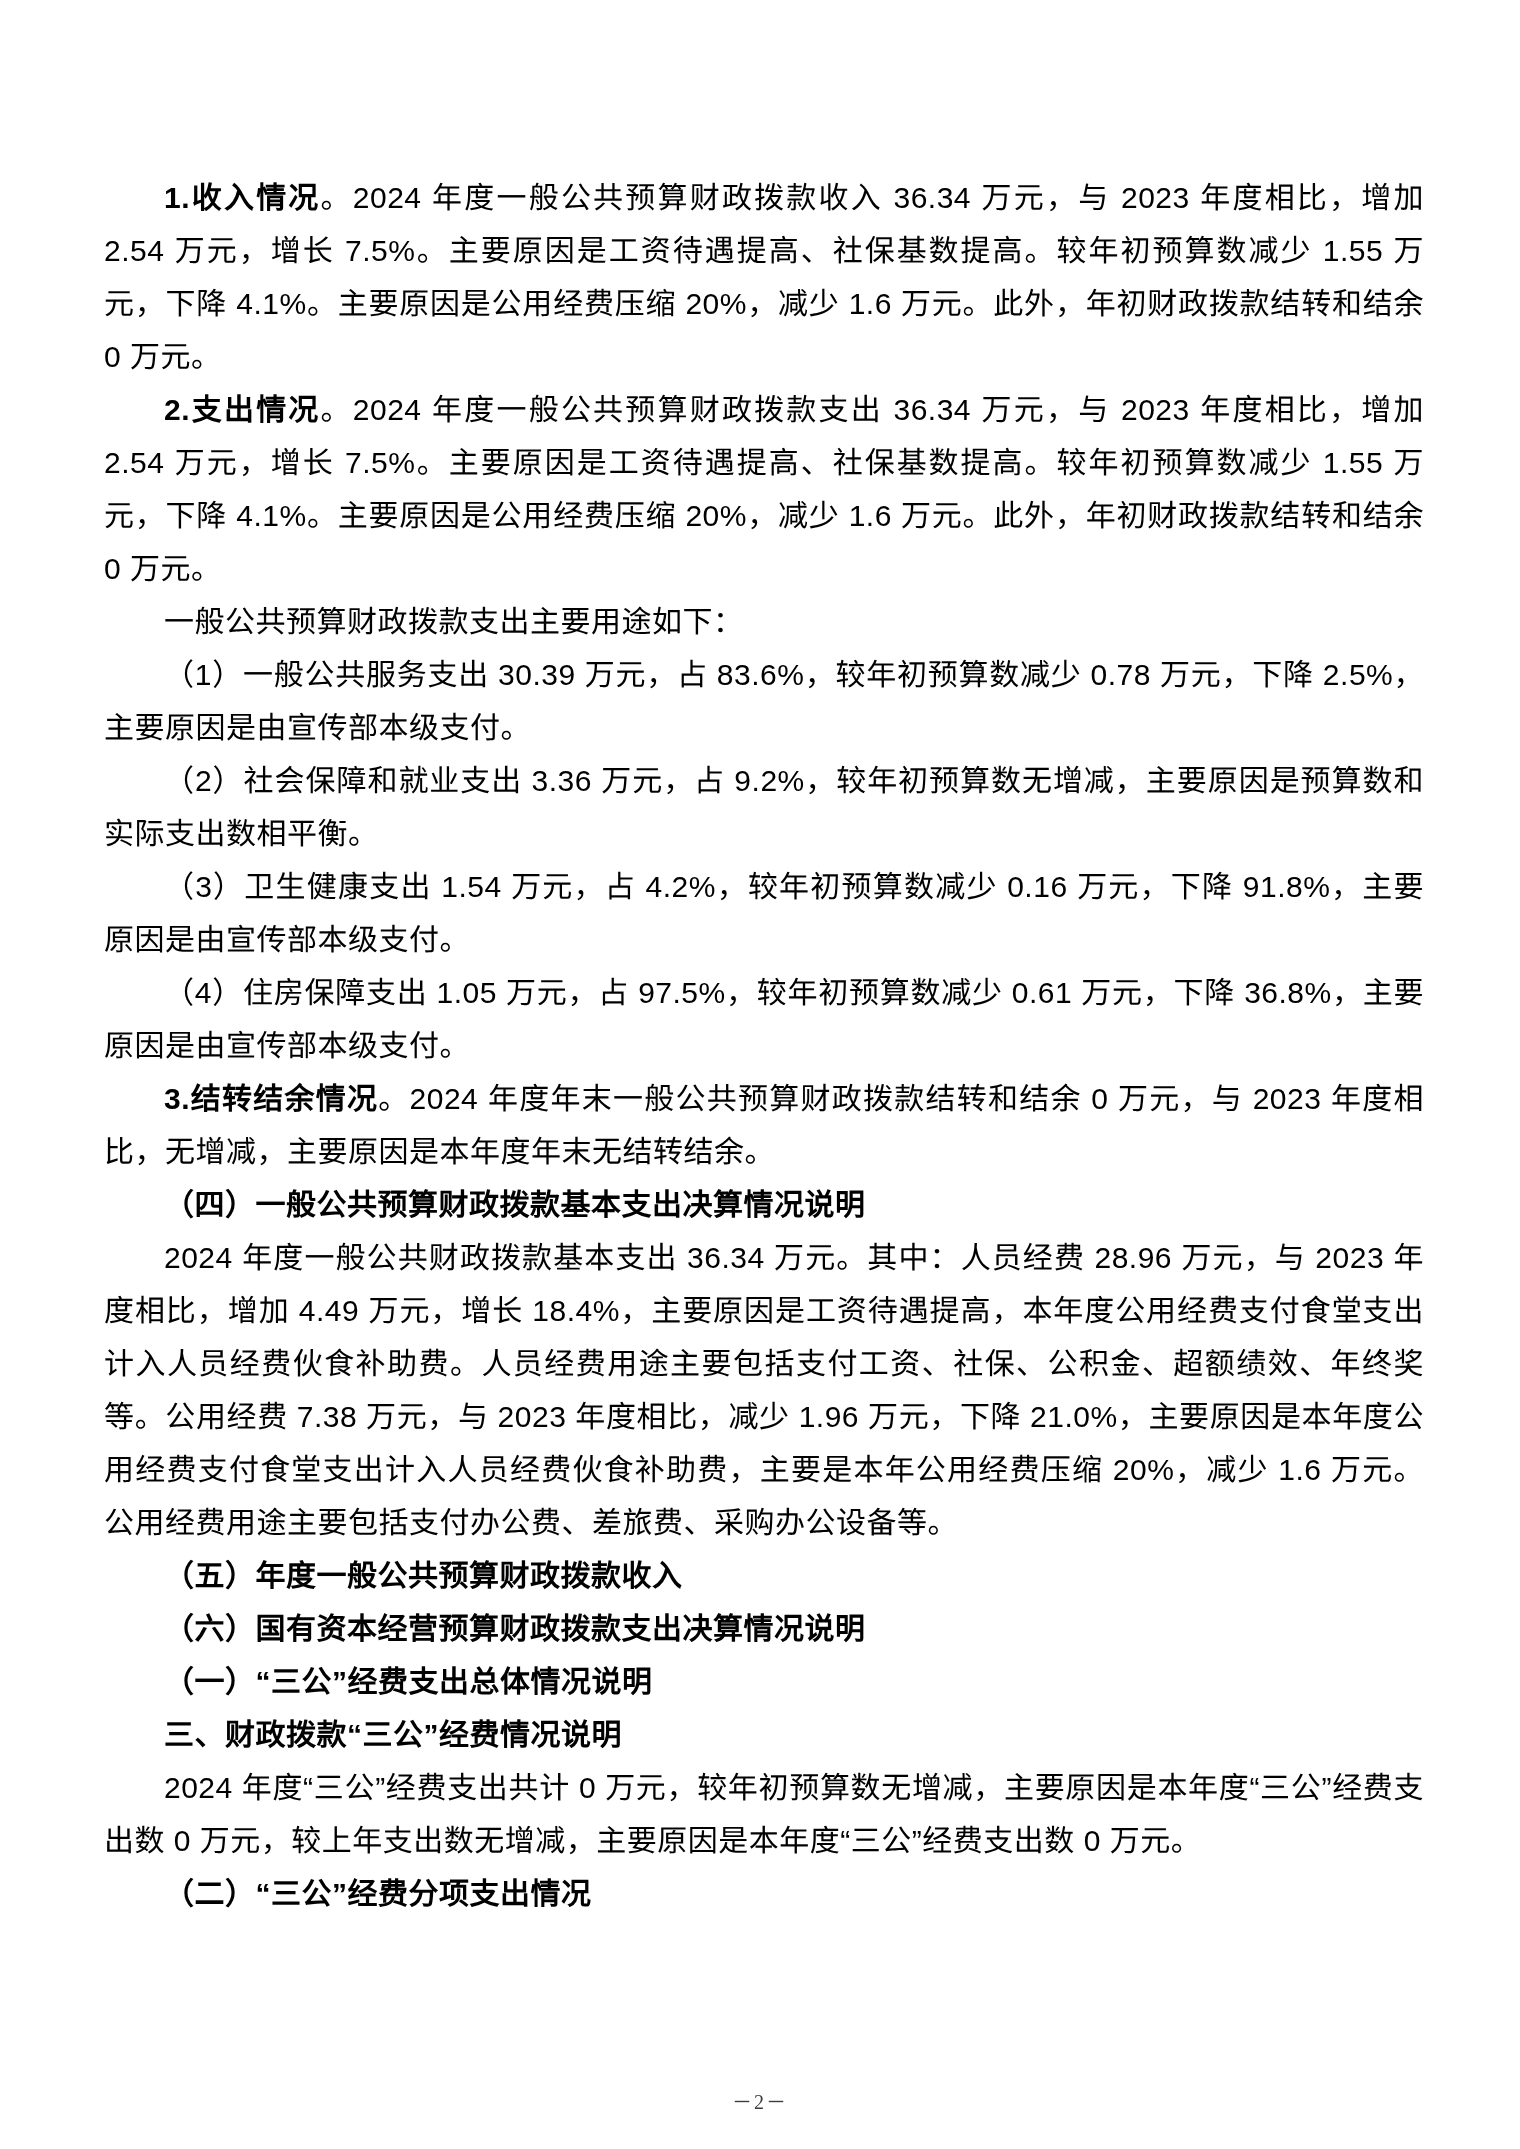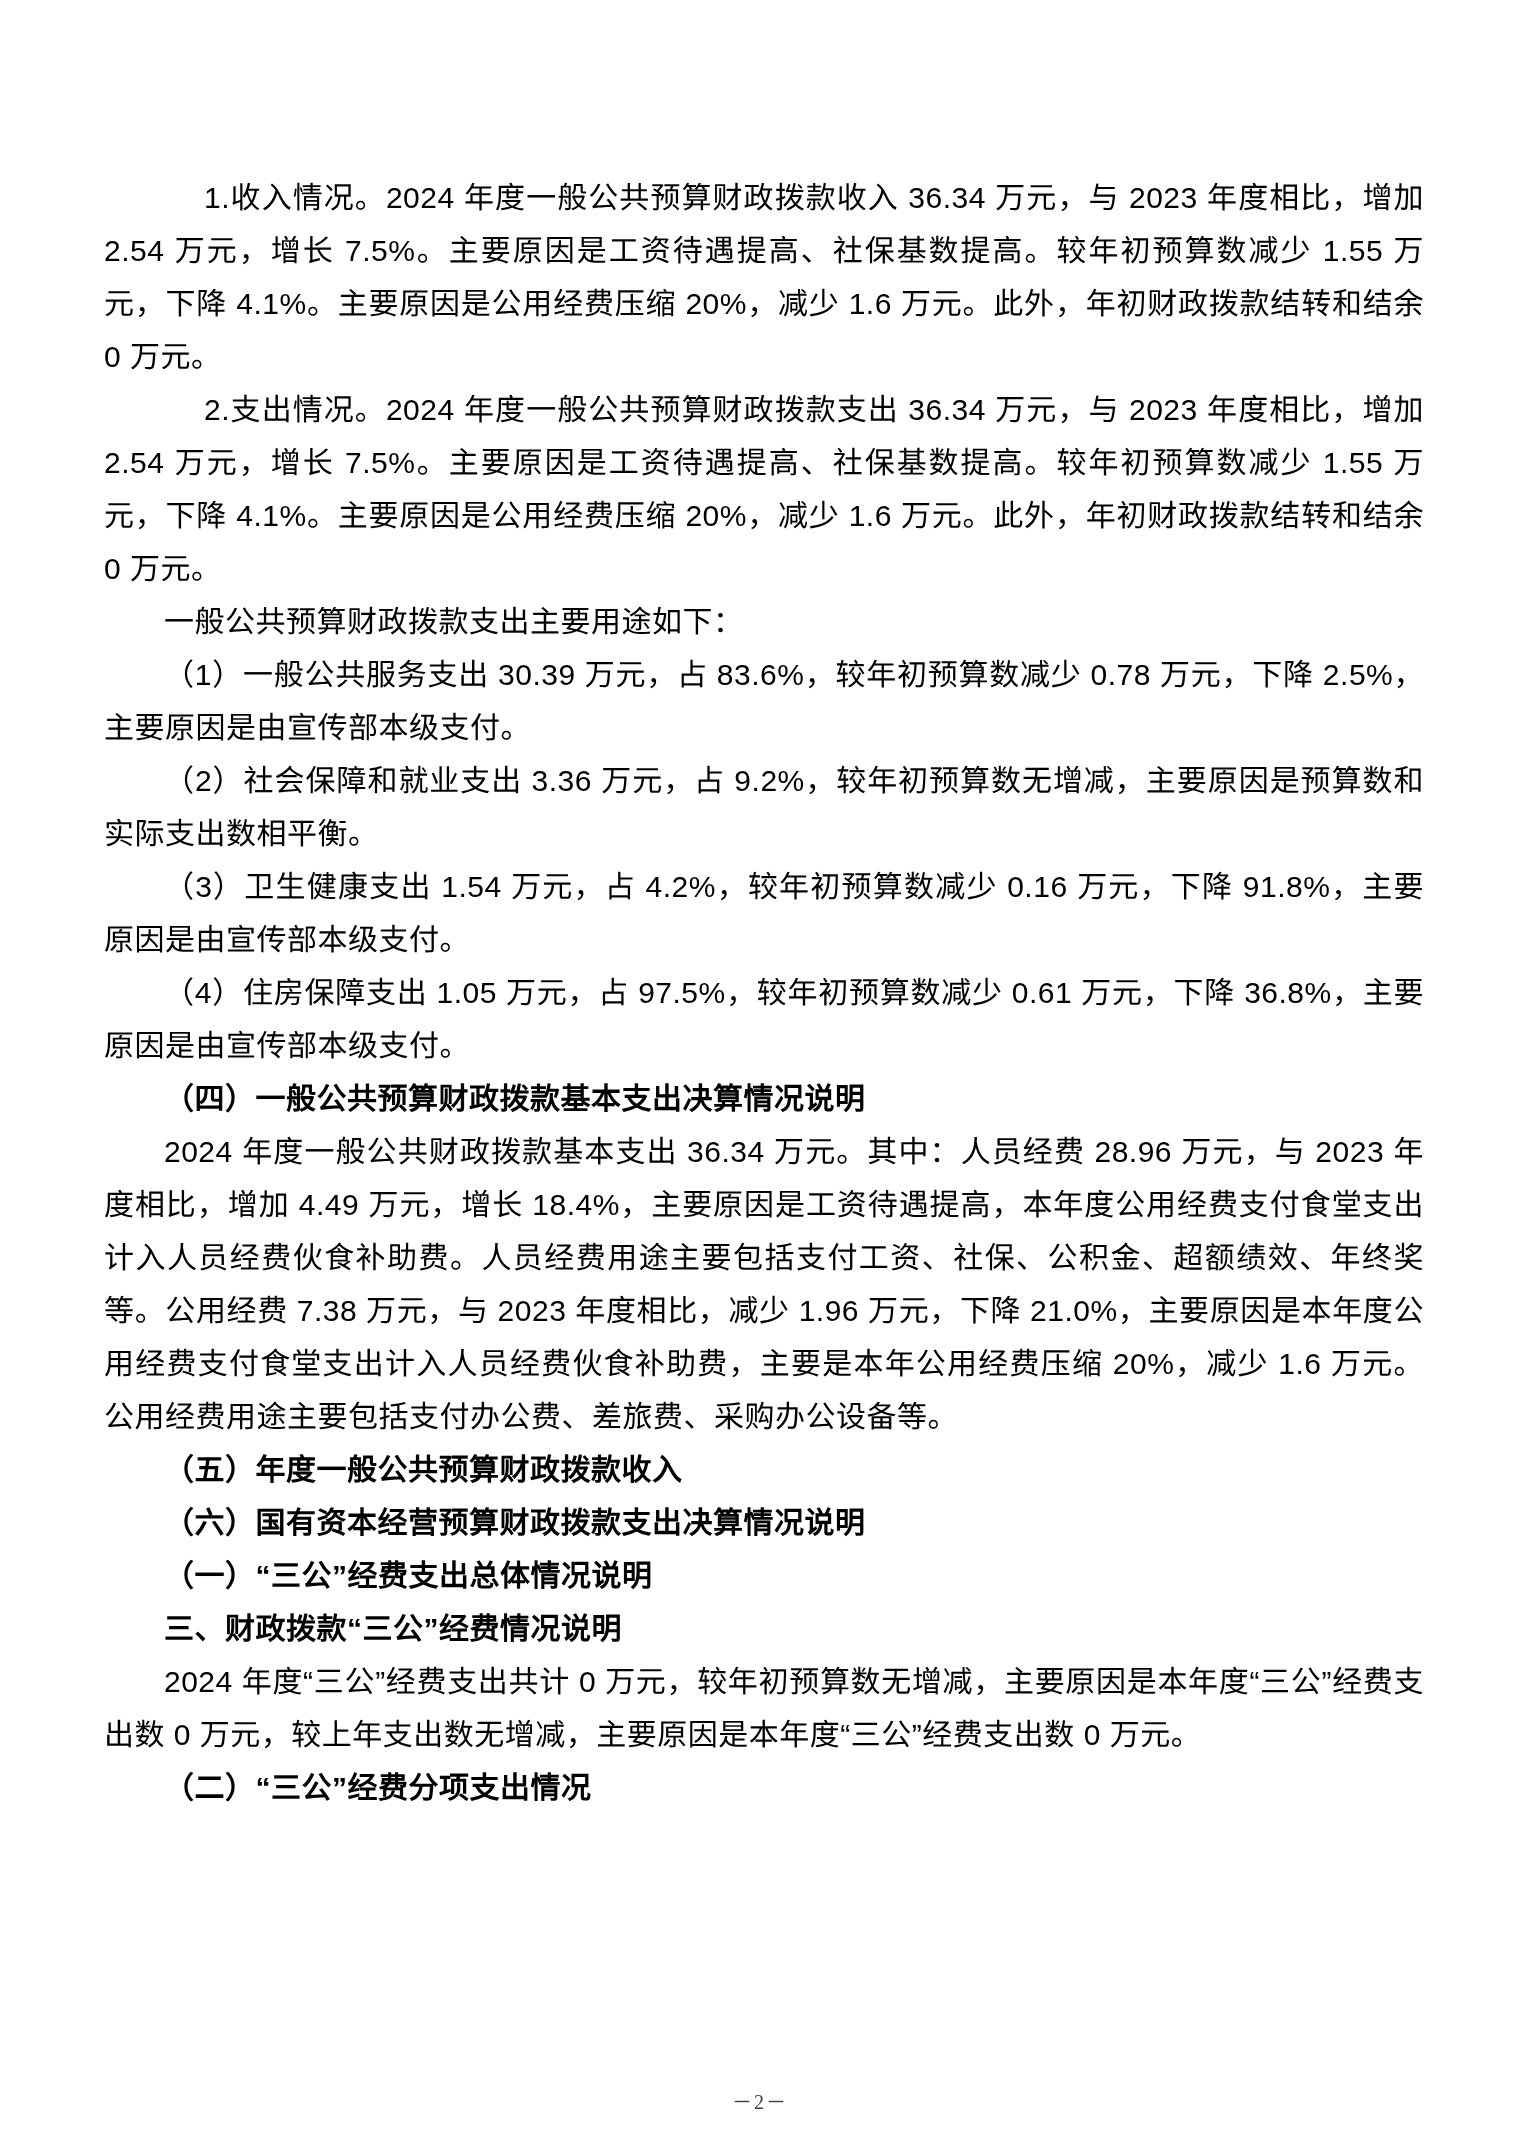--- a/index.html
+++ b/index.html
@@ -25,22 +25,21 @@
     font-size: 30px;
     line-height: 53px;
     text-align: justify;
     letter-spacing: 0.5px;
   }
   .content p {
     margin: 0;
     text-indent: 2em;
   }
   .lead {
-    font-weight: 400;
-    margin-left: 40px;
+    font-weight: 700;
   }
   .heading {
     font-weight: 700;
   }
   .footer {
     position: absolute;
     left: 0;
     top: 2086px;
     width: 1520px;
     text-align: center;
@@ -63,20 +62,21 @@
     <p>一般公共预算财政拨款支出主要用途如下：</p>
 
     <p>（1）一般公共服务支出 30.39 万元，占 83.6%，较年初预算数减少 0.78 万元，下降 2.5%，主要原因是由宣传部本级支付。</p>
 
     <p>（2）社会保障和就业支出 3.36 万元，占 9.2%，较年初预算数无增减，主要原因是预算数和实际支出数相平衡。</p>
 
     <p>（3）卫生健康支出 1.54 万元，占 4.2%，较年初预算数减少 0.16 万元，下降 91.8%，主要原因是由宣传部本级支付。</p>
 
     <p>（4）住房保障支出 1.05 万元，占 97.5%，较年初预算数减少 0.61 万元，下降 36.8%，主要原因是由宣传部本级支付。</p>
 
+    <p><span class="lead">3.结转结余情况</span><span>。2024 年度年末一般公共预算财政拨款结转和结余 0 万元，与 2023 年度相比，无增减，主要原因是本年度年末无结转结余。</span></p>
 
     <p class="heading">（四）一般公共预算财政拨款基本支出决算情况说明</p>
 
     <p>2024 年度一般公共财政拨款基本支出 36.34 万元。其中：人员经费 28.96 万元，与 2023 年度相比，增加 4.49 万元，增长 18.4%，主要原因是工资待遇提高，本年度公用经费支付食堂支出计入人员经费伙食补助费。人员经费用途主要包括支付工资、社保、公积金、超额绩效、年终奖等。公用经费 7.38 万元，与 2023 年度相比，减少 1.96 万元，下降 21.0%，主要原因是本年度公用经费支付食堂支出计入人员经费伙食补助费，主要是本年公用经费压缩 20%，减少 1.6 万元。公用经费用途主要包括支付办公费、差旅费、采购办公设备等。</p>
 
     <p class="heading">（五）年度一般公共预算财政拨款收入</p>
 
 
     <p class="heading">（六）国有资本经营预算财政拨款支出决算情况说明</p>
 

